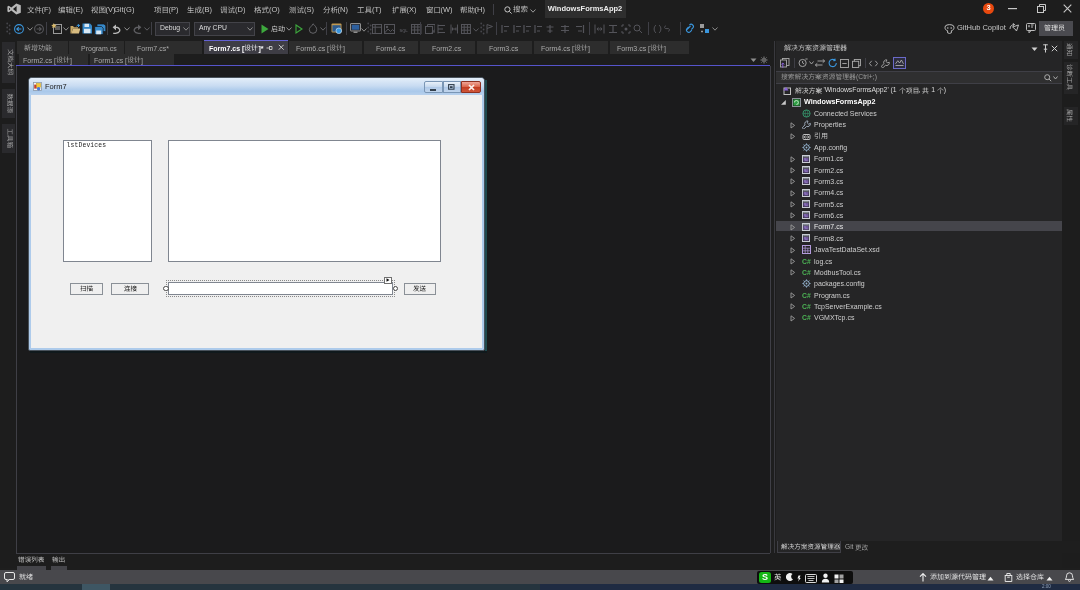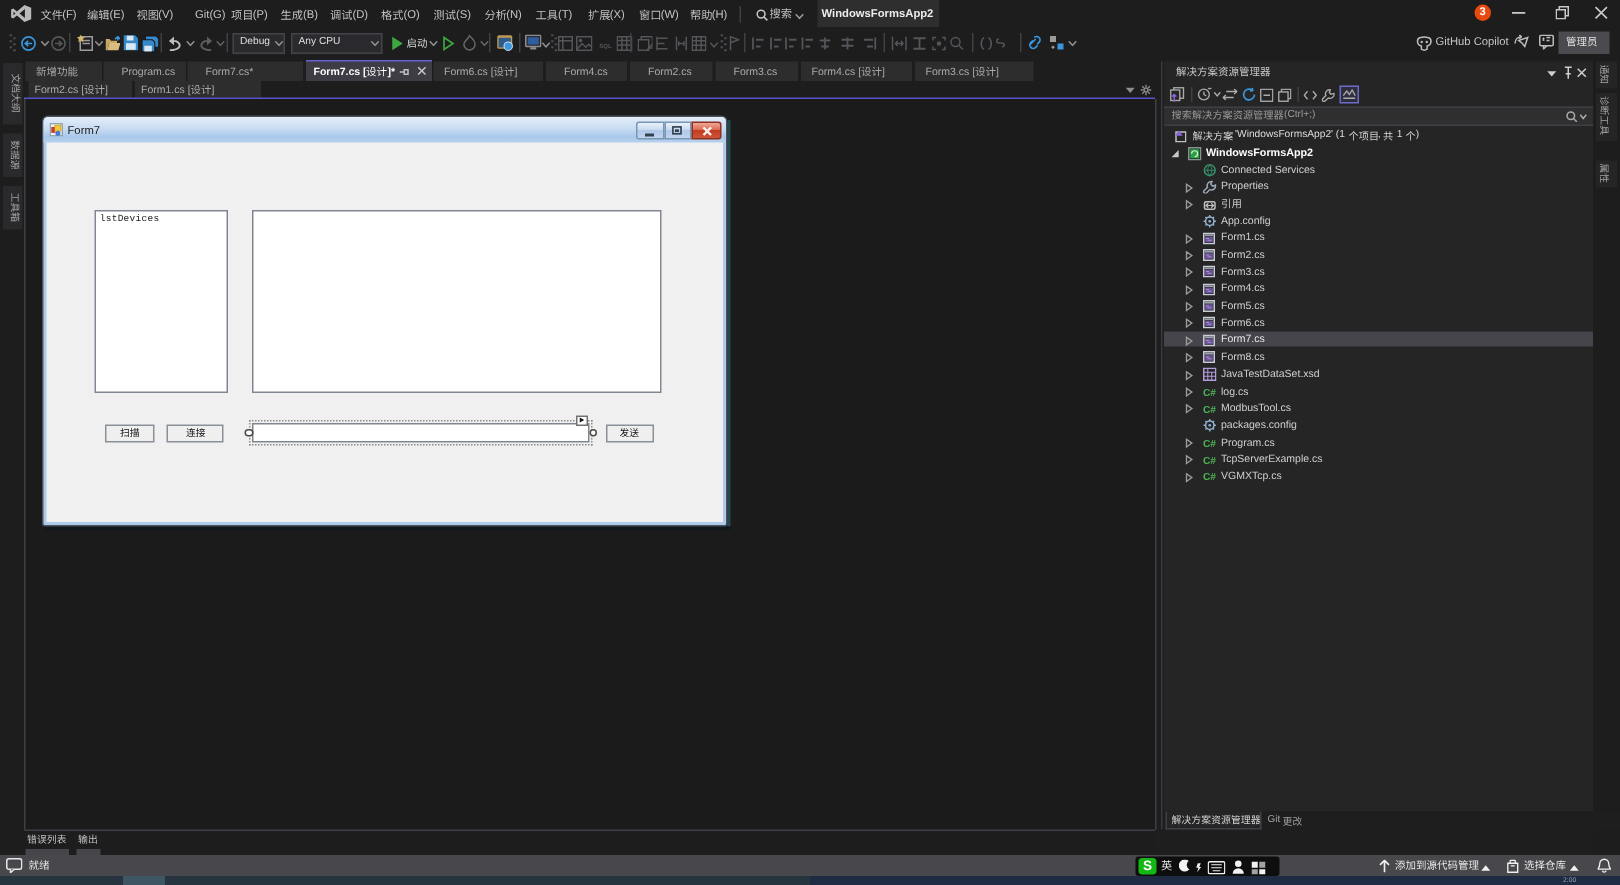--- a/index.html
+++ b/index.html
@@ -116,21 +116,21 @@
     </div>
     <div style="position:absolute;left:90.5px;top:5px;display:flex;align-items:center;gap:0px;white-space:nowrap;">
       <svg width="15" height="8" style="" viewBox="0 0 15 8">
         <g transform="matrix(0.0075,0,0,-0.0075,0,6.75)" fill="#C5C5C5">
           <use href="#u89c6" x="0"></use>
           <use href="#u56fe" x="1000"></use>
         </g>
       </svg>
       <span style="font-size:7.5px;color:#C5C5C5;font-weight:normal;line-height:9.5px;">(V)</span>
     </div>
-    <div style="position:absolute;left:130px;top:5px;display:flex;gap:0px;white-space:nowrap;">
+    <div style="position:absolute;left:114px;top:5px;display:flex;gap:0px;white-space:nowrap;">
       <span style="font-size:7.5px;color:#C5C5C5;font-weight:normal;line-height:9.5px;">Git(G)</span>
     </div>
     <div style="position:absolute;left:153.5px;top:5px;display:flex;align-items:center;gap:0px;white-space:nowrap;">
       <svg width="15" height="8" style="" viewBox="0 0 15 8">
         <g transform="matrix(0.0075,0,0,-0.0075,0,6.75)" fill="#C5C5C5">
           <use href="#u9879" x="0"></use>
           <use href="#u76ee" x="1000"></use>
         </g>
       </svg>
       <span style="font-size:7.5px;color:#C5C5C5;font-weight:normal;line-height:9.5px;">(P)</span>

